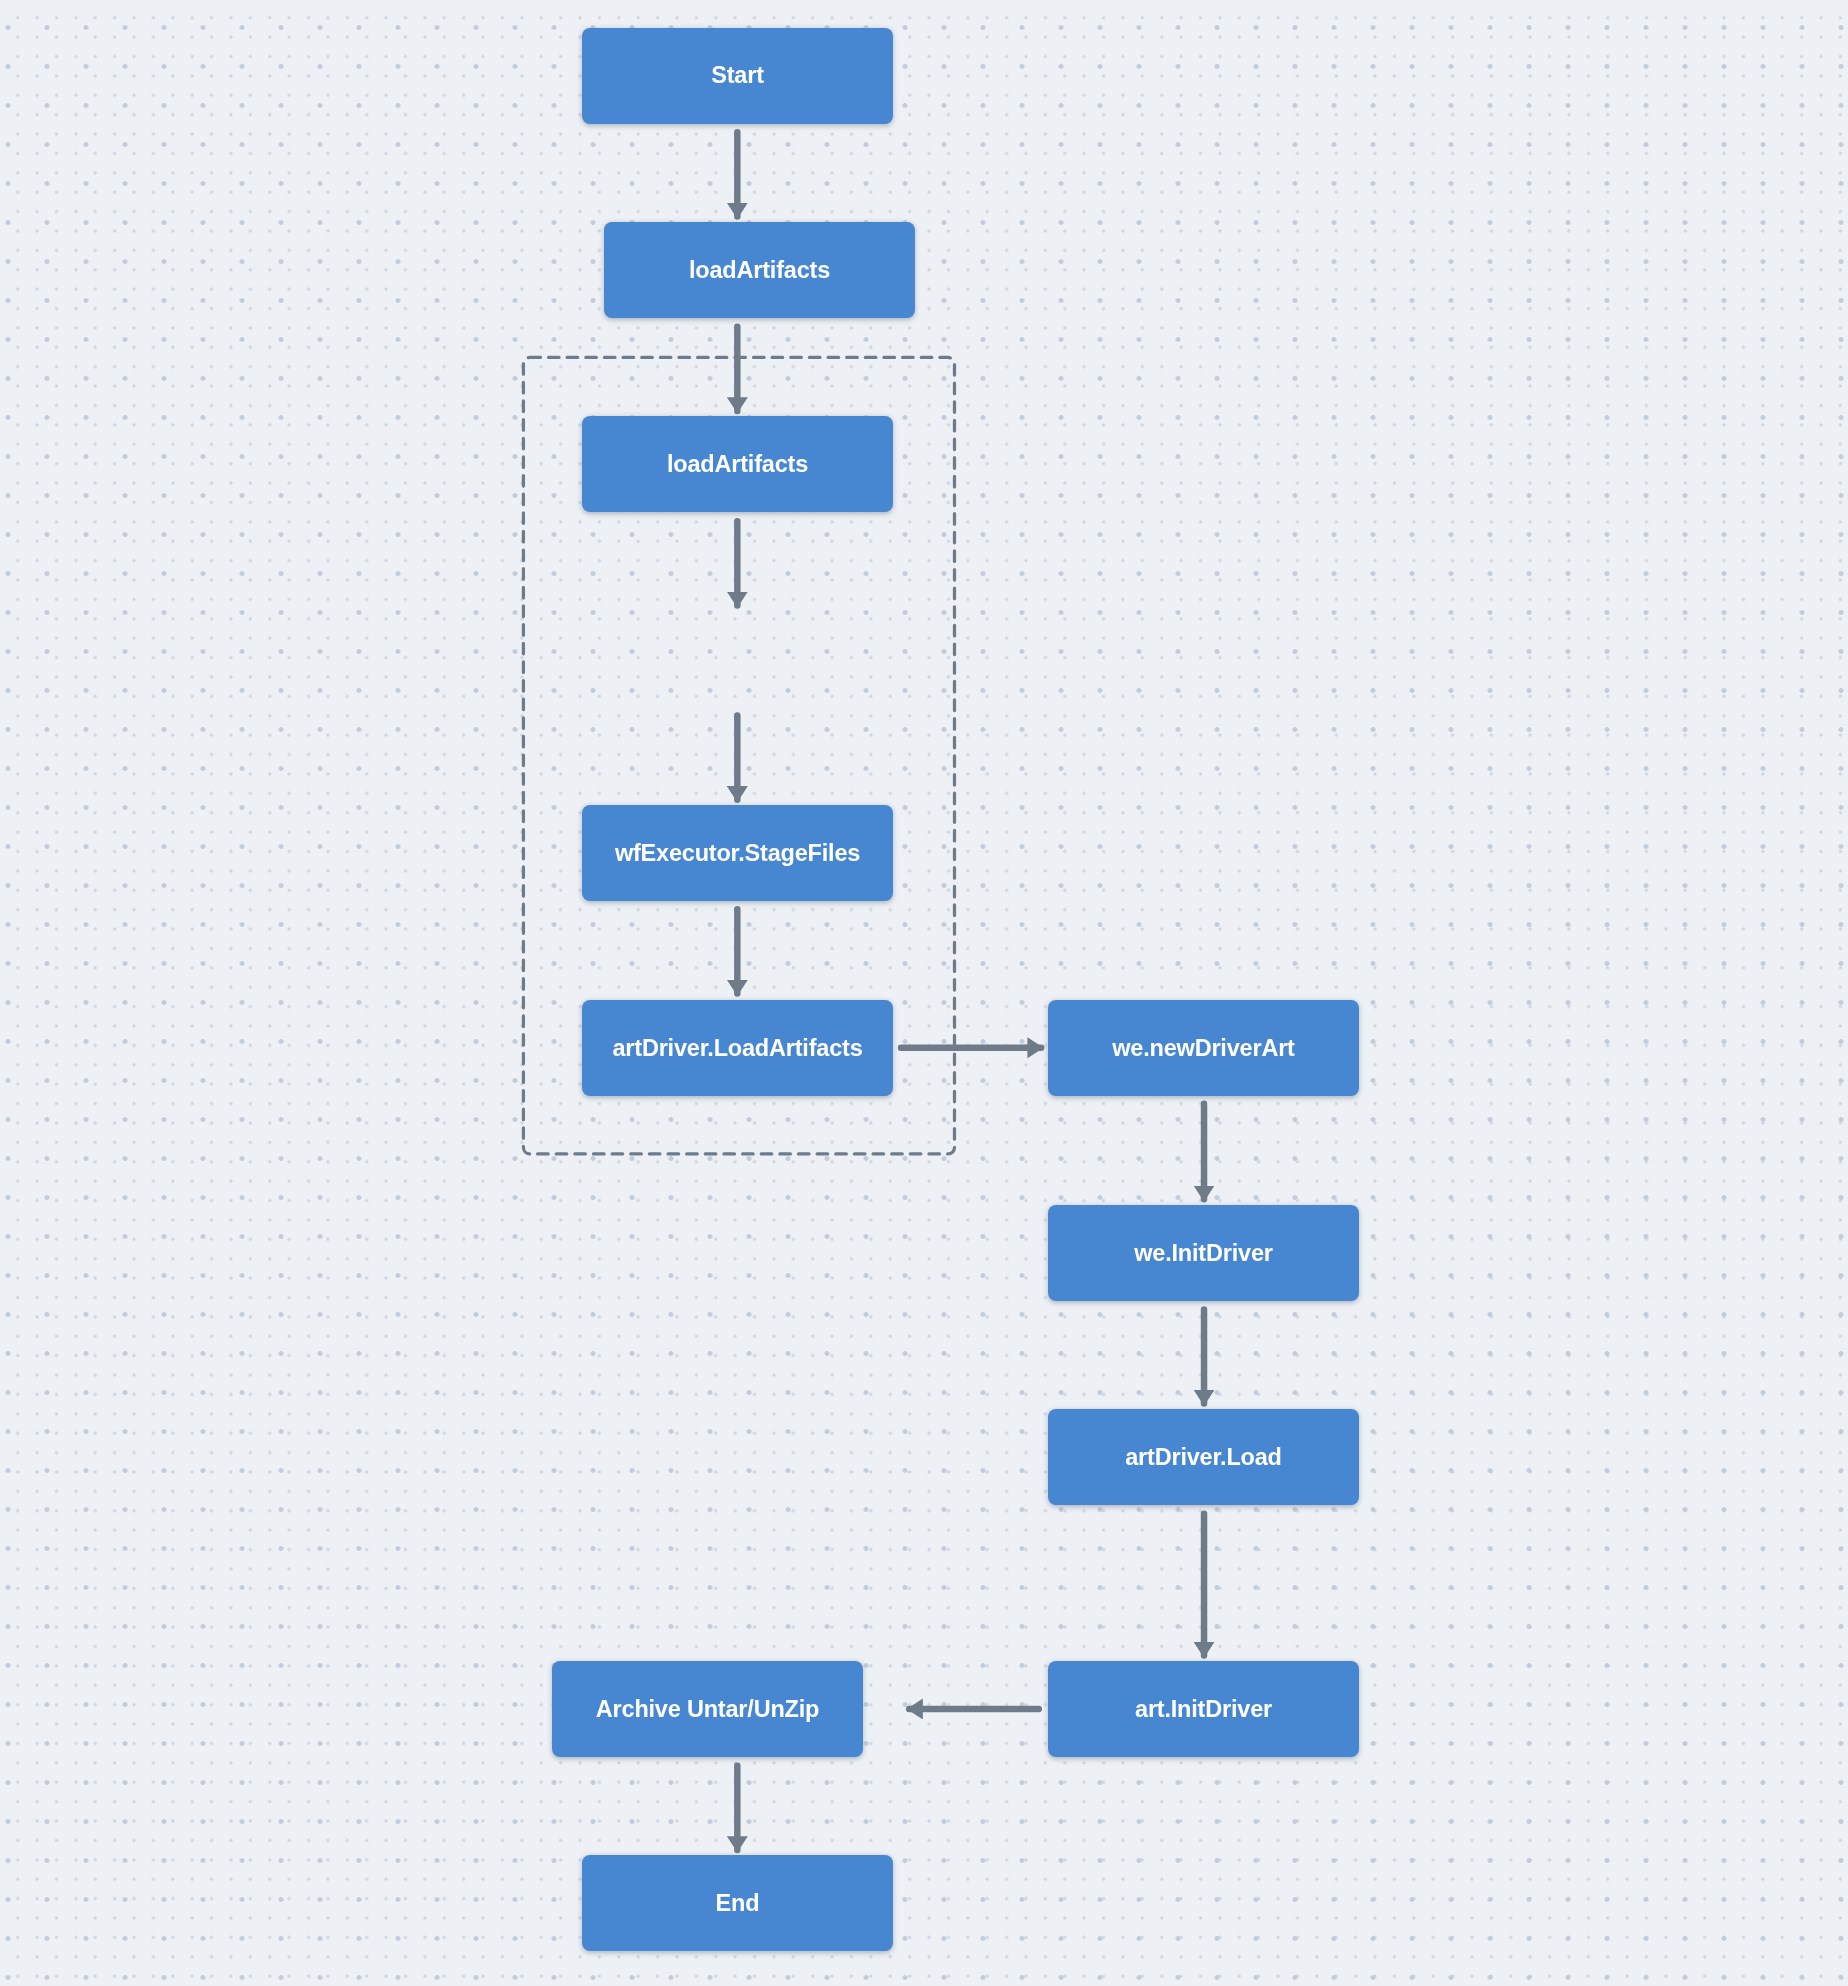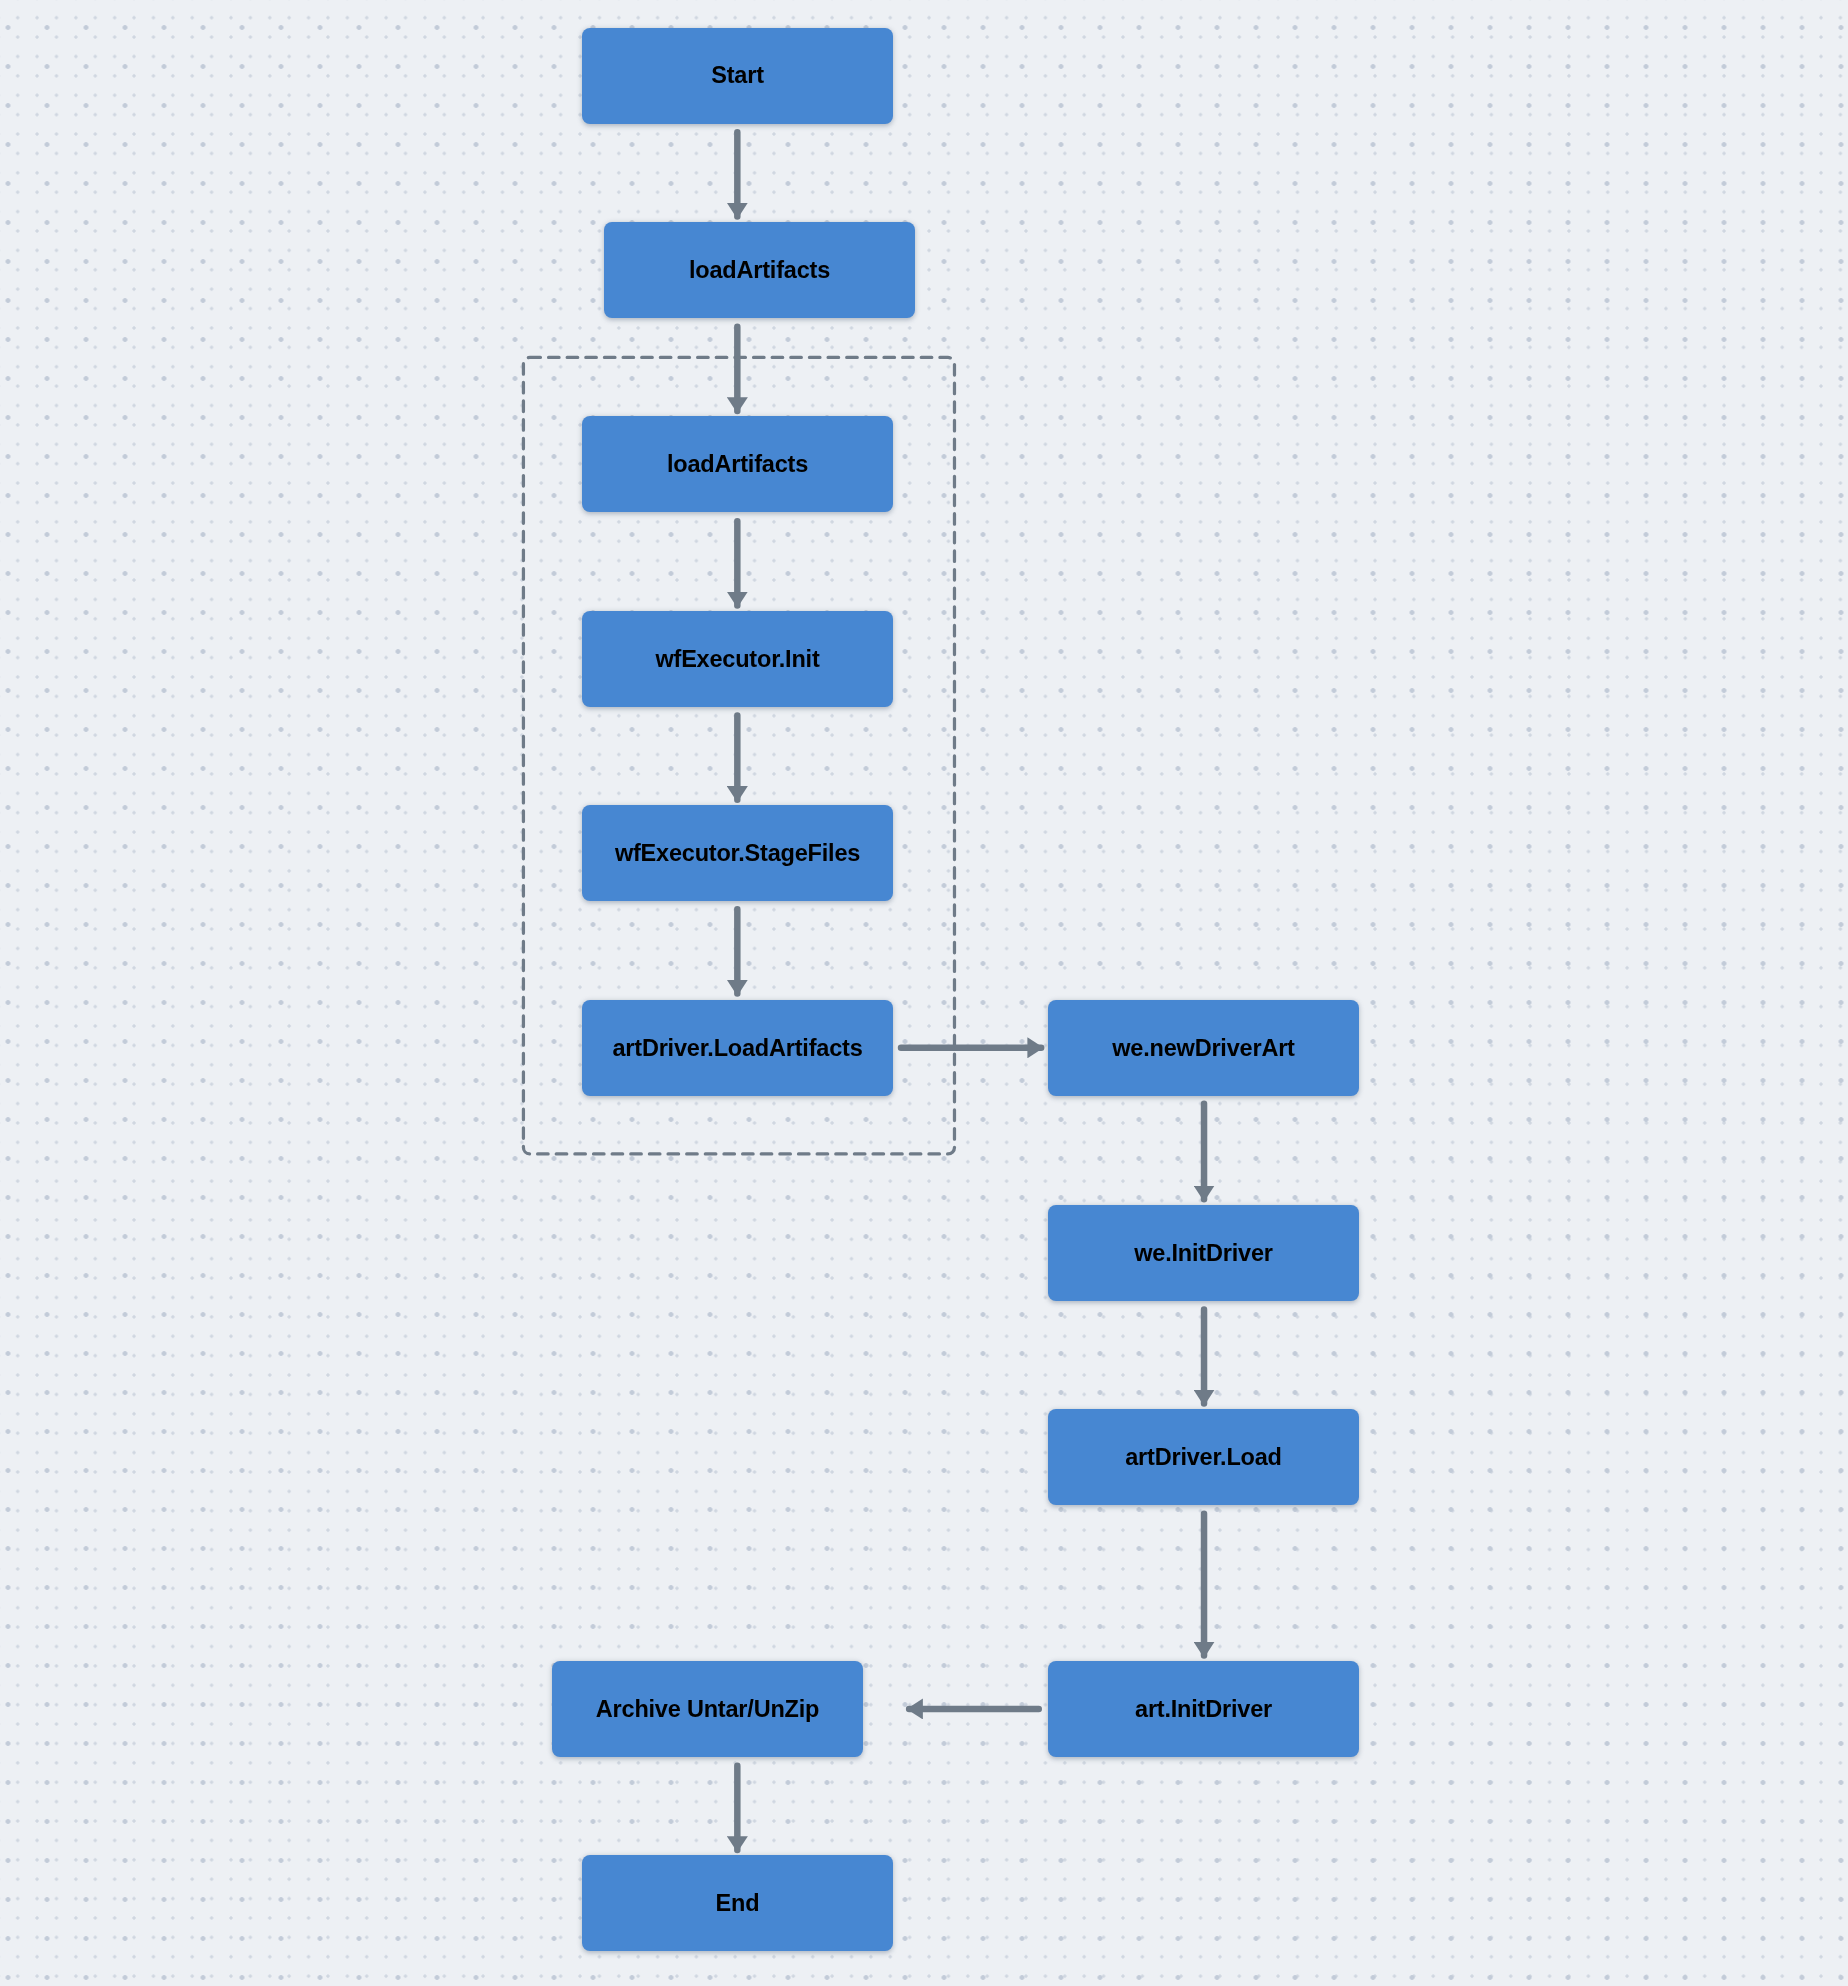--- a/index.html
+++ b/index.html
@@ -33,21 +33,21 @@
     width: 311px;
     height: 96px;
     background: #4787d2;
     border-radius: 8px;
     box-shadow: 0 1.6px 4.9px rgba(96, 110, 132, 0.45);
     display: flex;
     align-items: center;
     justify-content: center;
   }
   .node .label {
-    color: #000000;
+    color: #ffffff;
     font-weight: bold;
     font-size: 23.5px;
     letter-spacing: -0.2px;
     white-space: nowrap;
     text-align: center;
   }
 </style>
 </head>
 <body>
 
@@ -77,23 +77,20 @@
 
   <div class="node" style="left:582px; top:27.5px">
     <span class="label">Start</span>
   </div>
   <div class="node" style="left:604px; top:222px">
     <span class="label">loadArtifacts</span>
   </div>
   <div class="node" style="left:582px; top:416px">
     <span class="label">loadArtifacts</span>
   </div>
-  <div class="node" style="left:582px; top:611px">
-    <span class="label">wfExecutor.Init</span>
-  </div>
   <div class="node" style="left:582px; top:805px">
     <span class="label">wfExecutor.StageFiles</span>
   </div>
   <div class="node" style="left:582px; top:1000px">
     <span class="label">artDriver.LoadArtifacts</span>
   </div>
   <div class="node" style="left:1048px; top:1000px">
     <span class="label">we.newDriverArt</span>
   </div>
   <div class="node" style="left:1048px; top:1205px">

